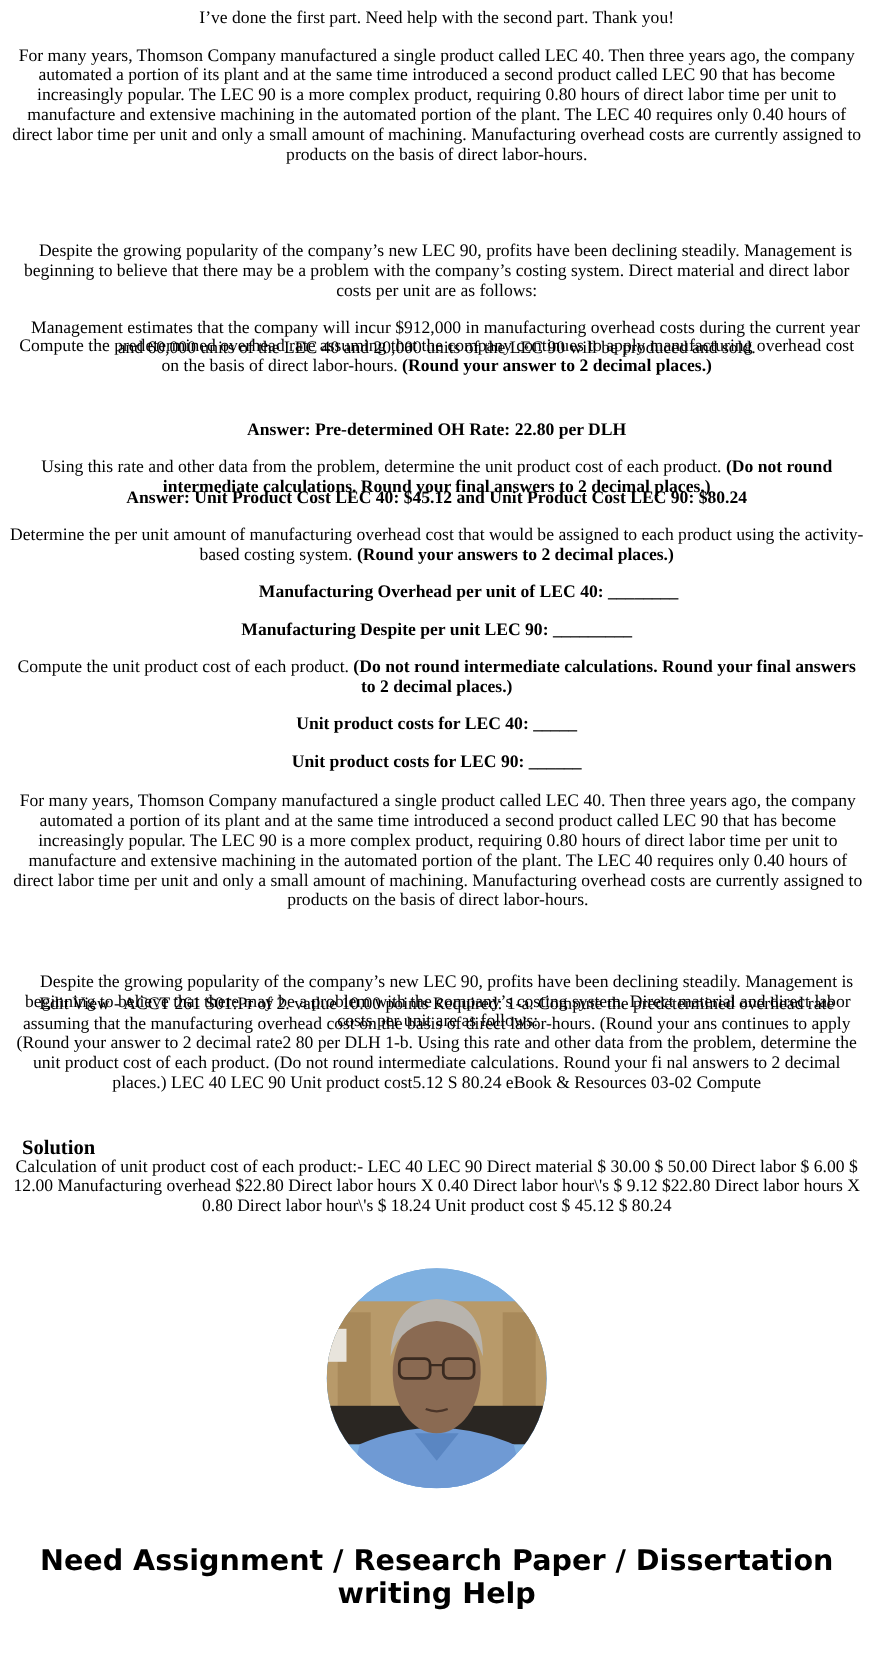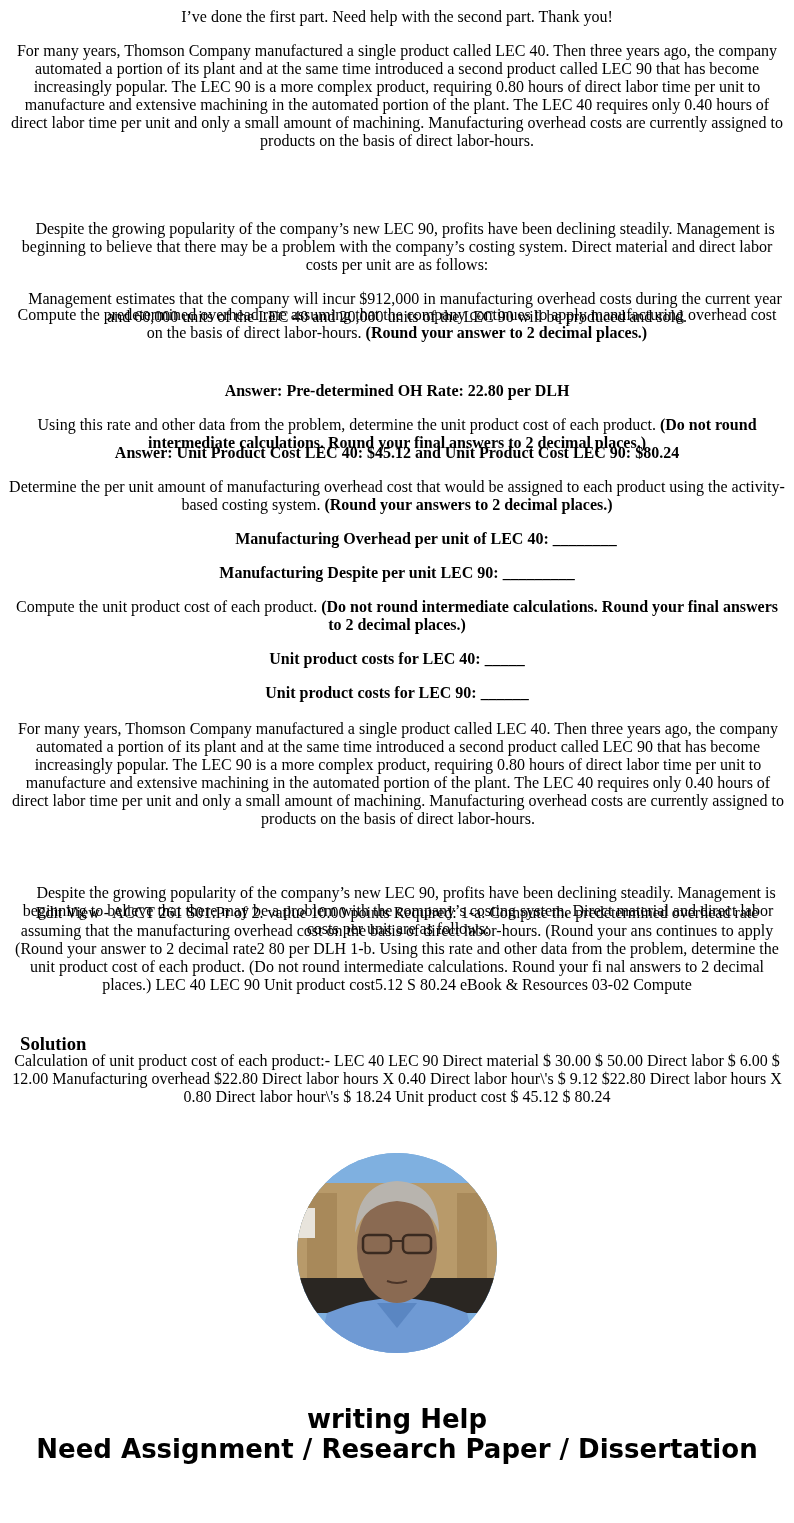--- a/index.html
+++ b/index.html
@@ -113,15 +113,15 @@
     <ellipse cx="100" cy="95" rx="40" ry="55" fill="#8a6a52"></ellipse>
     <path d="M58 80 Q60 30 100 28 Q142 30 142 80 Q132 50 100 48 Q68 50 58 80 Z" fill="#b8b4ae"></path>
     <rect x="66" y="82" width="28" height="18" rx="5" fill="none" stroke="#3a2a20" stroke-width="2.5"></rect>
     <rect x="106" y="82" width="28" height="18" rx="5" fill="none" stroke="#3a2a20" stroke-width="2.5"></rect>
     <line x1="94" y1="88" x2="106" y2="88" stroke="#3a2a20" stroke-width="2"></line>
     <path d="M90 128 Q100 132 110 128" stroke="#4a3428" stroke-width="2" fill="none"></path>
   </svg>
 </div>
 
 <div class="promo">
+  <div>Need Assignment / Research Paper / Dissertation</div>
   <div>writing Help</div>
-  <div>Need Assignment / Research Paper / Dissertation</div>
 </div>
 
 </body></html>

